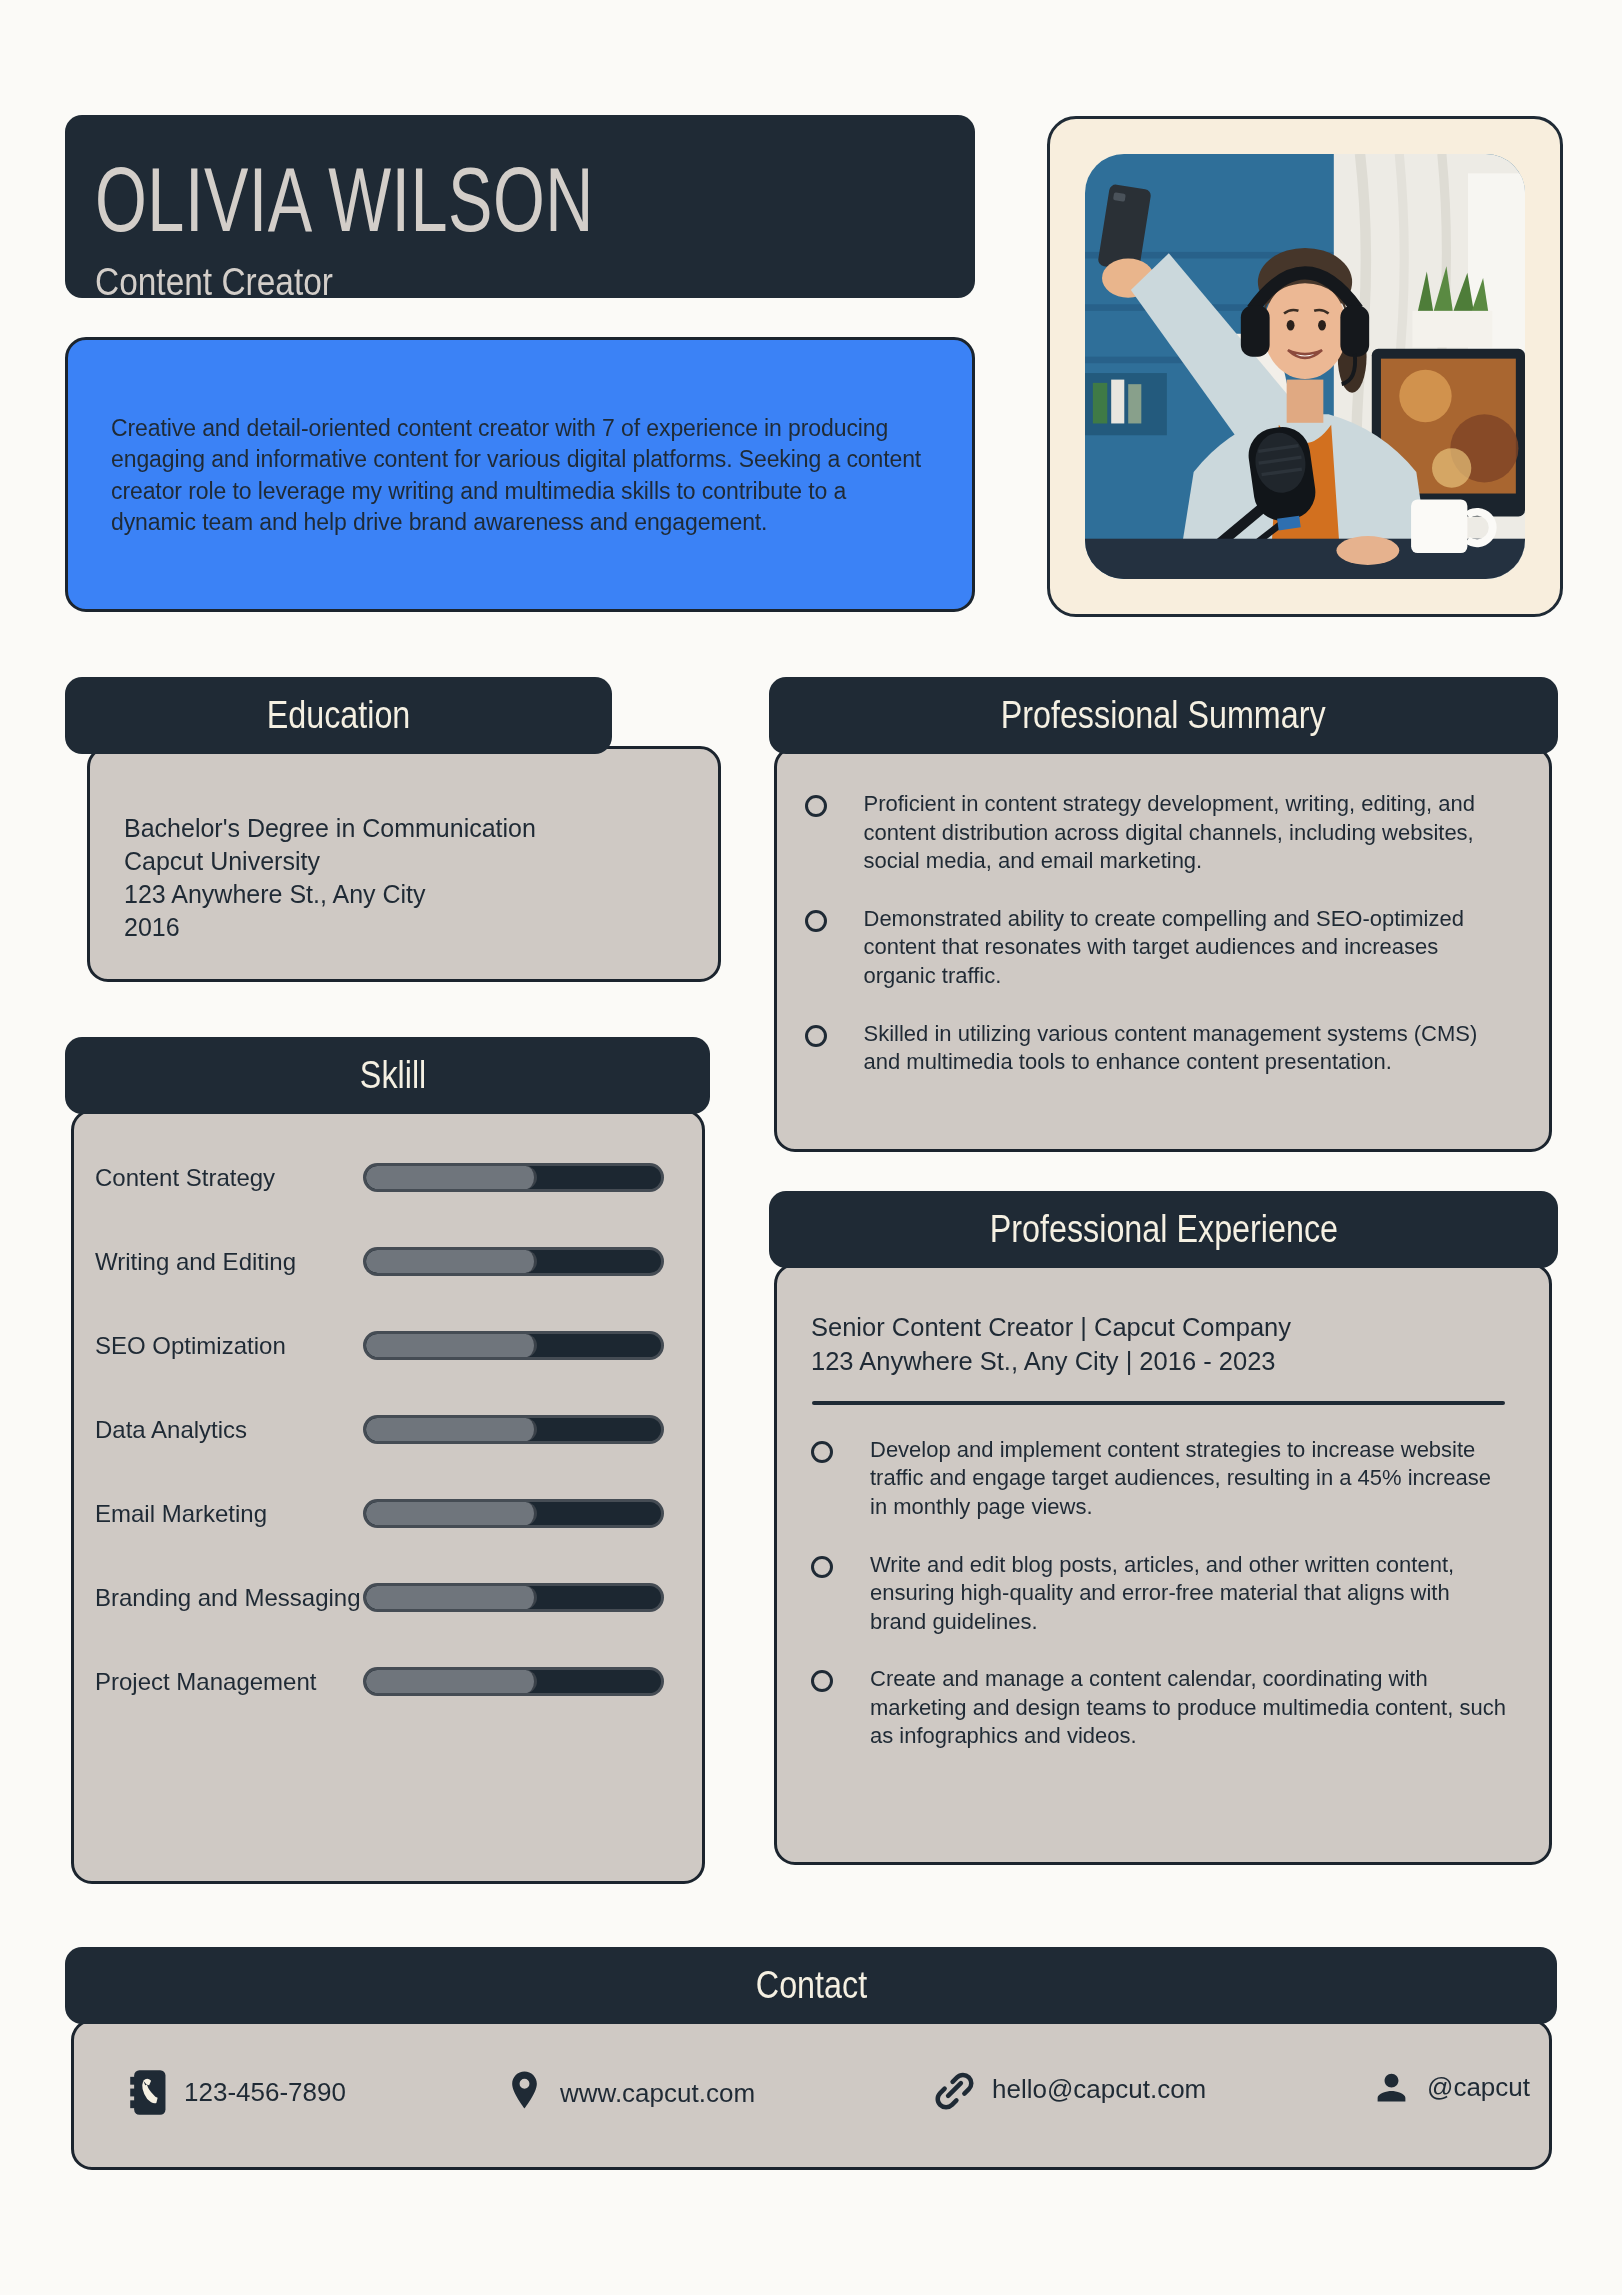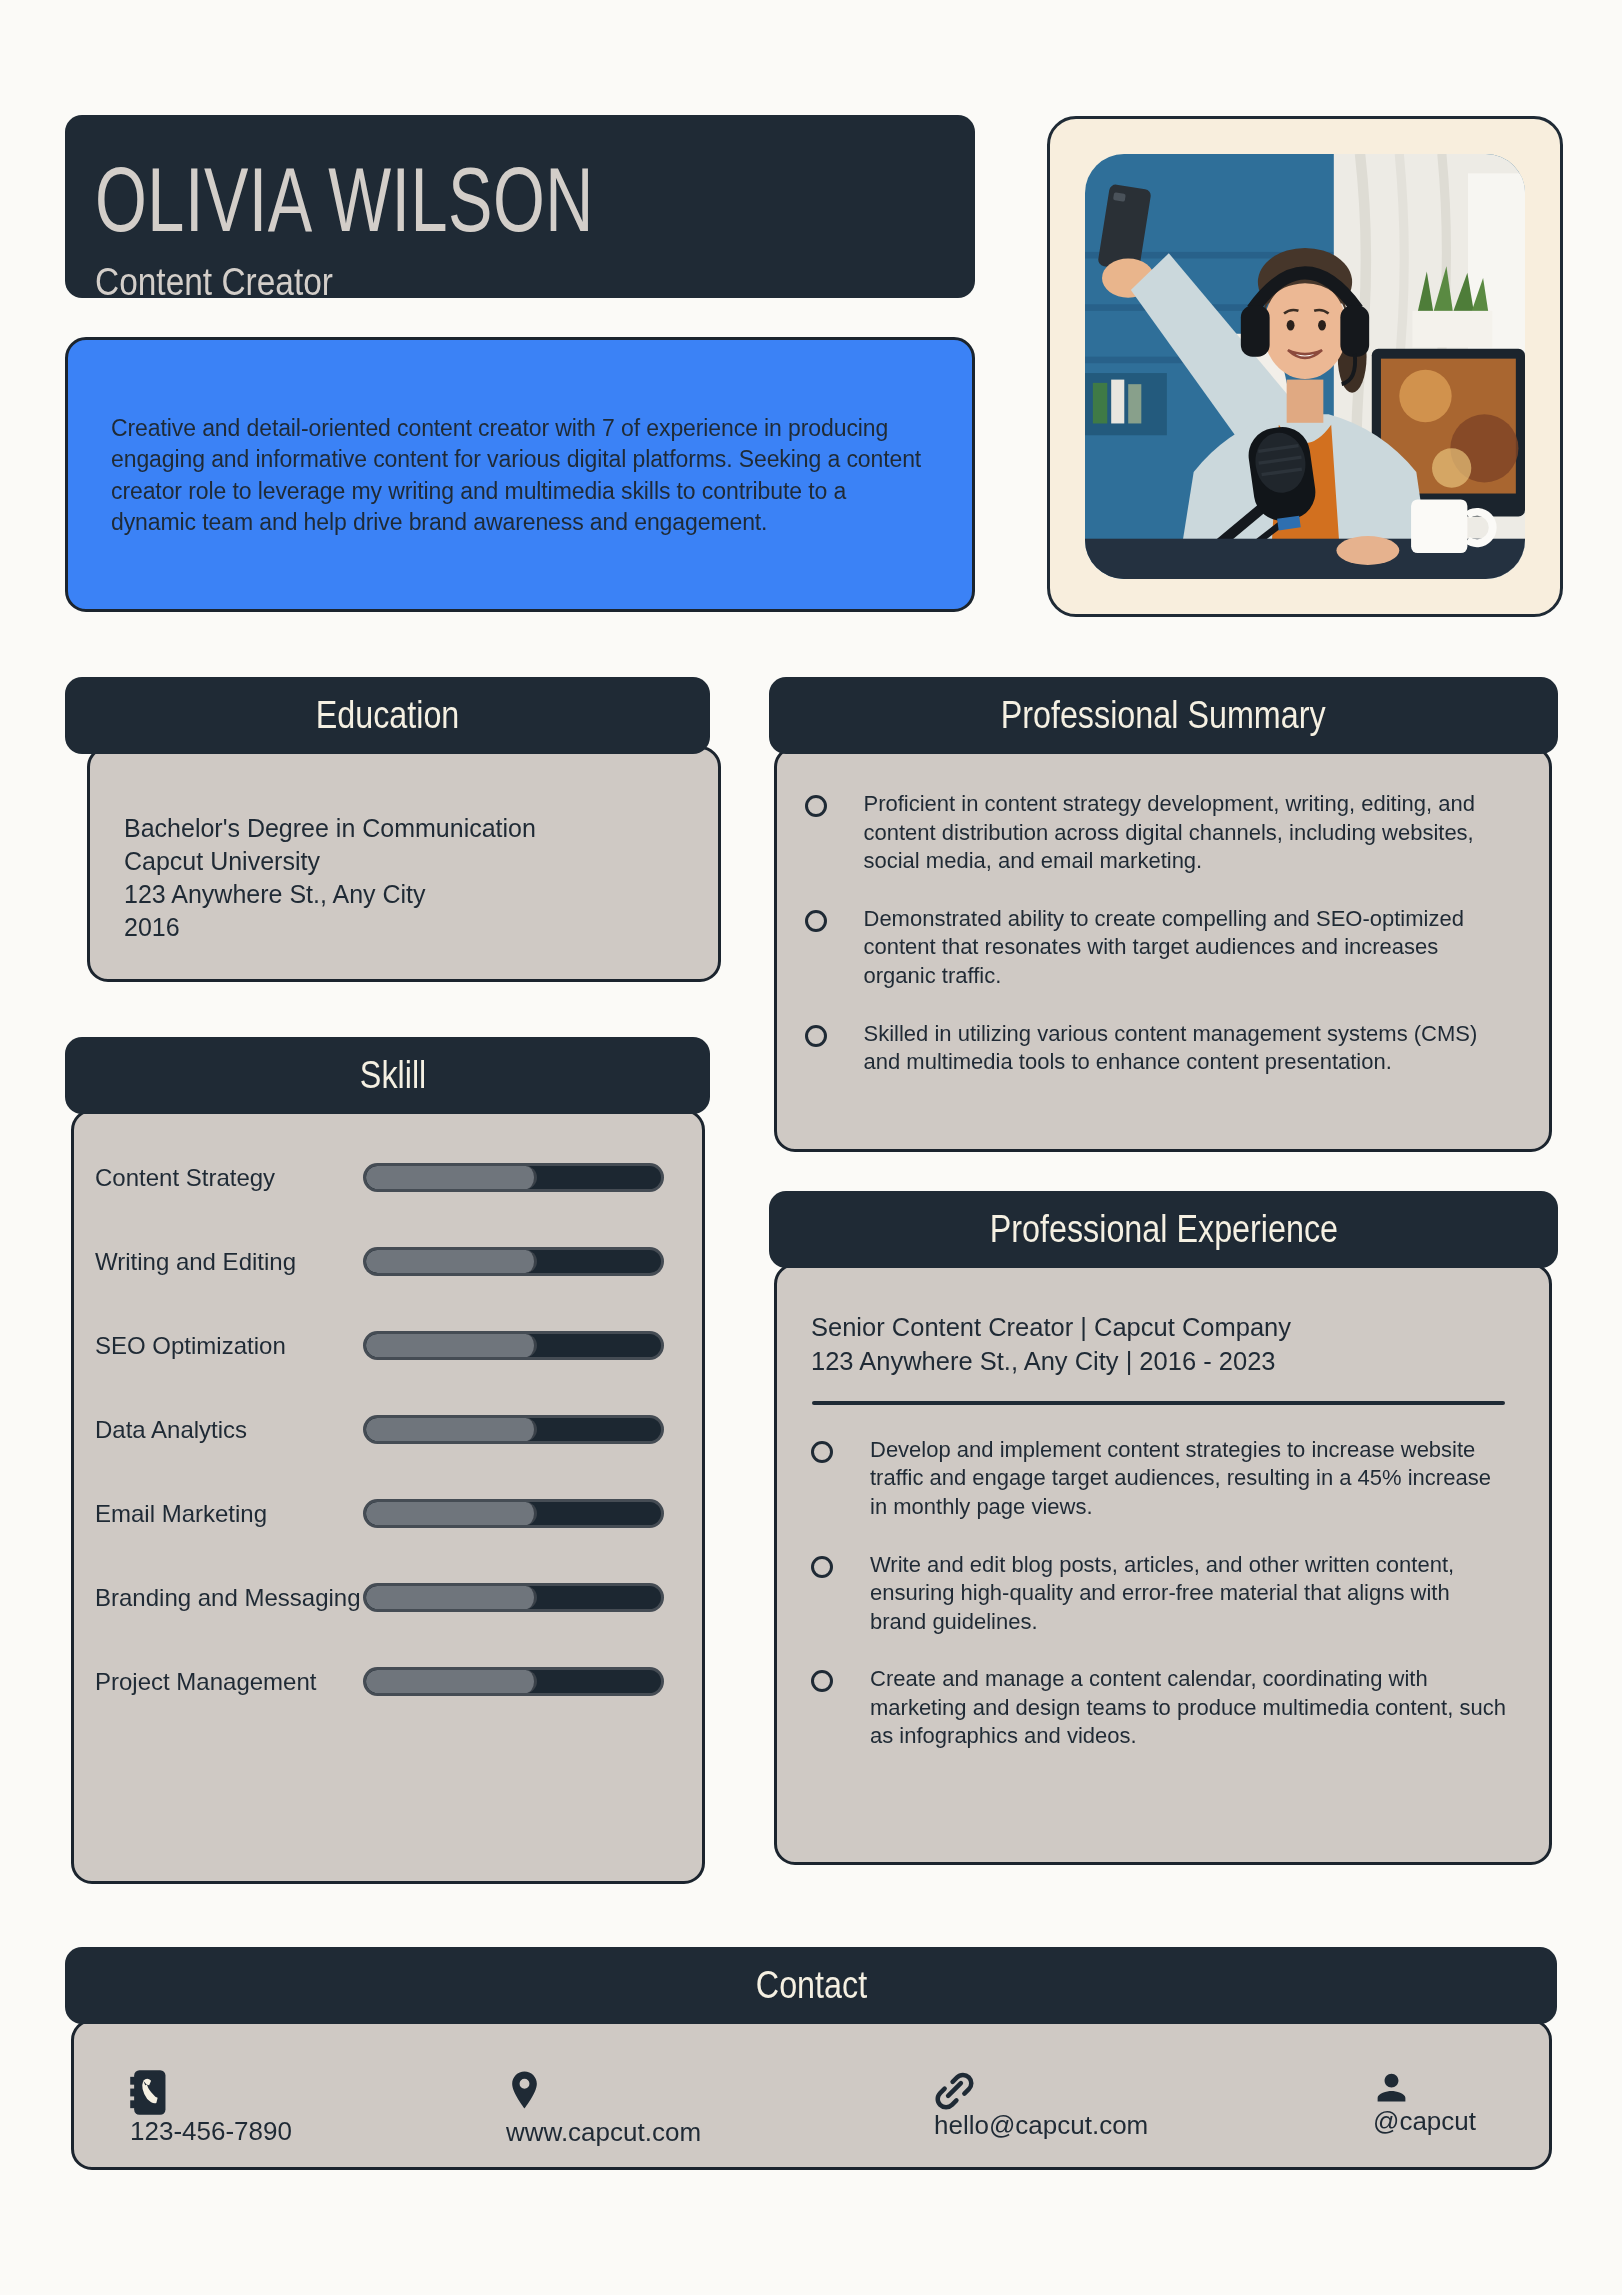--- a/index.html
+++ b/index.html
@@ -55,21 +55,21 @@
   }
   .section-title {
     font-size:38px; font-weight:500; color:#f5f0e2;
     display:inline-block; transform:scaleX(0.85);
   }
   .section-body {
     background:#cfc9c4; border:3.9px solid #1b242e; border-radius:21px; z-index:1;
   }
 
   
-  .edu-header { left:65px; top:677px; width:645px; height:77px; }
+  .edu-header { left:65px; top:677px; width:547px; height:77px; }
   .edu-body   { left:71px; top:746px; width:634px; height:236px; padding:63px 26px 0 34px;margin-left:16px; }
   .edu-line   { font-size:25px; line-height:1.32; }
 
   
   .psum-header { left:769px; top:677px; width:789px; height:77px; }
   .psum-body   { left:774px; top:746px; width:778px; height:406px; padding:41px 39px 0 27.5px; }
 
   .bullet-row { display:flex; margin-bottom:29px; }
   .bullet-circle {
     width:22px; height:22px; border:3.3px solid #1f2a35; border-radius:50%;
@@ -99,21 +99,21 @@
   
   .exp-header { left:769px; top:1191px; width:789px; height:77px; }
   .exp-body   { left:774px; top:1263px; width:778px; height:602px; padding:44px 39px 0 34px; }
   .exp-role   { font-size:25.5px; font-weight:500; line-height:1.35; }
   .exp-divider { height:3.9px; background:#1f2a35; margin:22px 5.2px 31px 1.3px; border-radius:2px; }
 
   
   .contact-header { left:65px; top:1947px; width:1492px; height:77px; }
   .contact-body   { left:71px; top:2019px; width:1481px; height:151px; }
   .contact-item {
-    position:absolute; top:47px; display:flex; align-items:flex-start;flex-direction:column;
+    position:absolute; top:47px; display:flex; align-items:center;
   }
   .contact-icon { flex:none; margin-right:17px; }
   .contact-label { font-size:26px; }
   .ci-1 { left:56px; } .ci-2 { left:432px; } .ci-3 { left:860px; } .ci-4 { left:1299px; }
 </style>
 </head>
 <body>
 
 <div class="abs name-box">
   <h1><span class="name">OLIVIA WILSON</span></h1>

